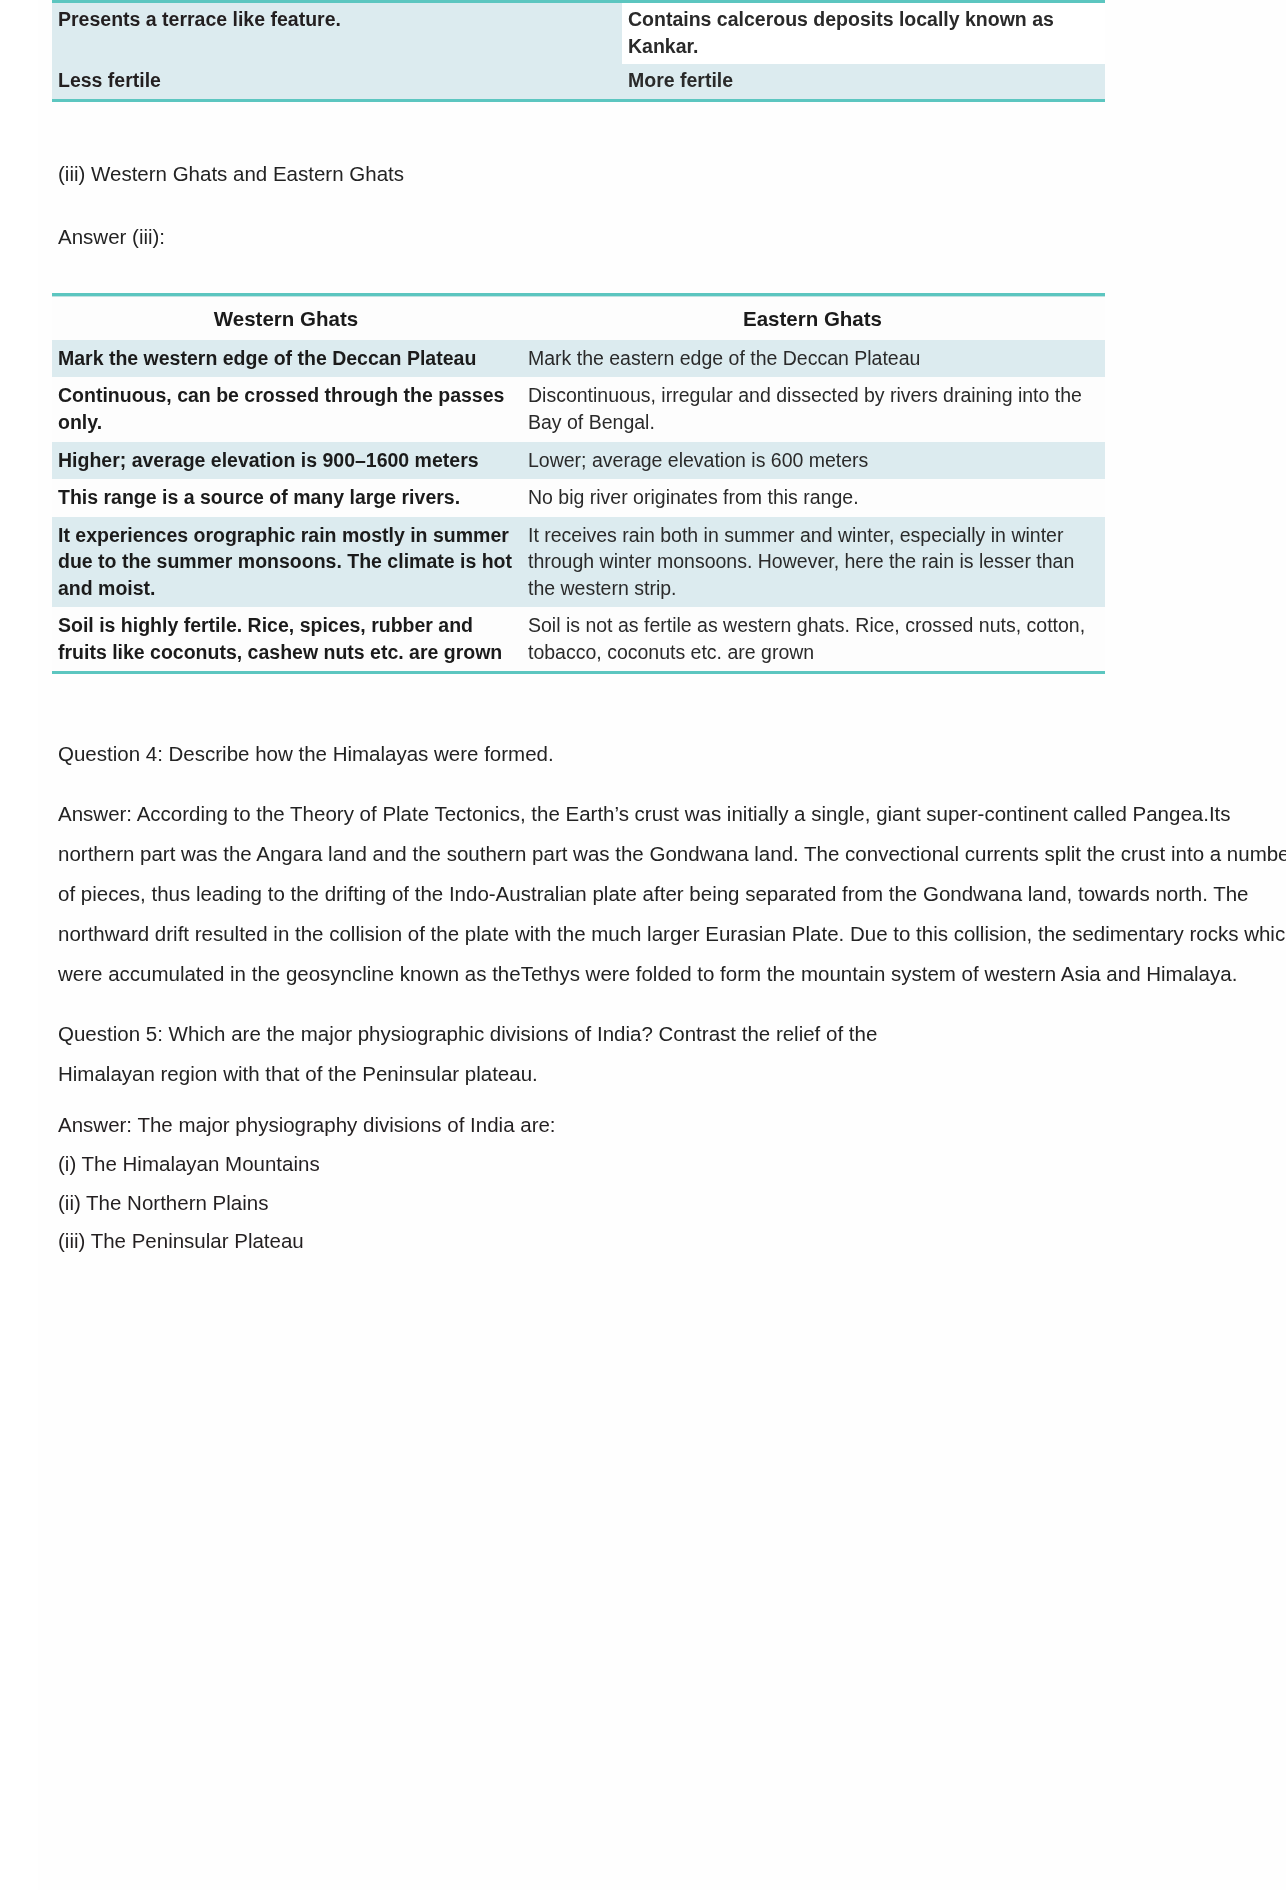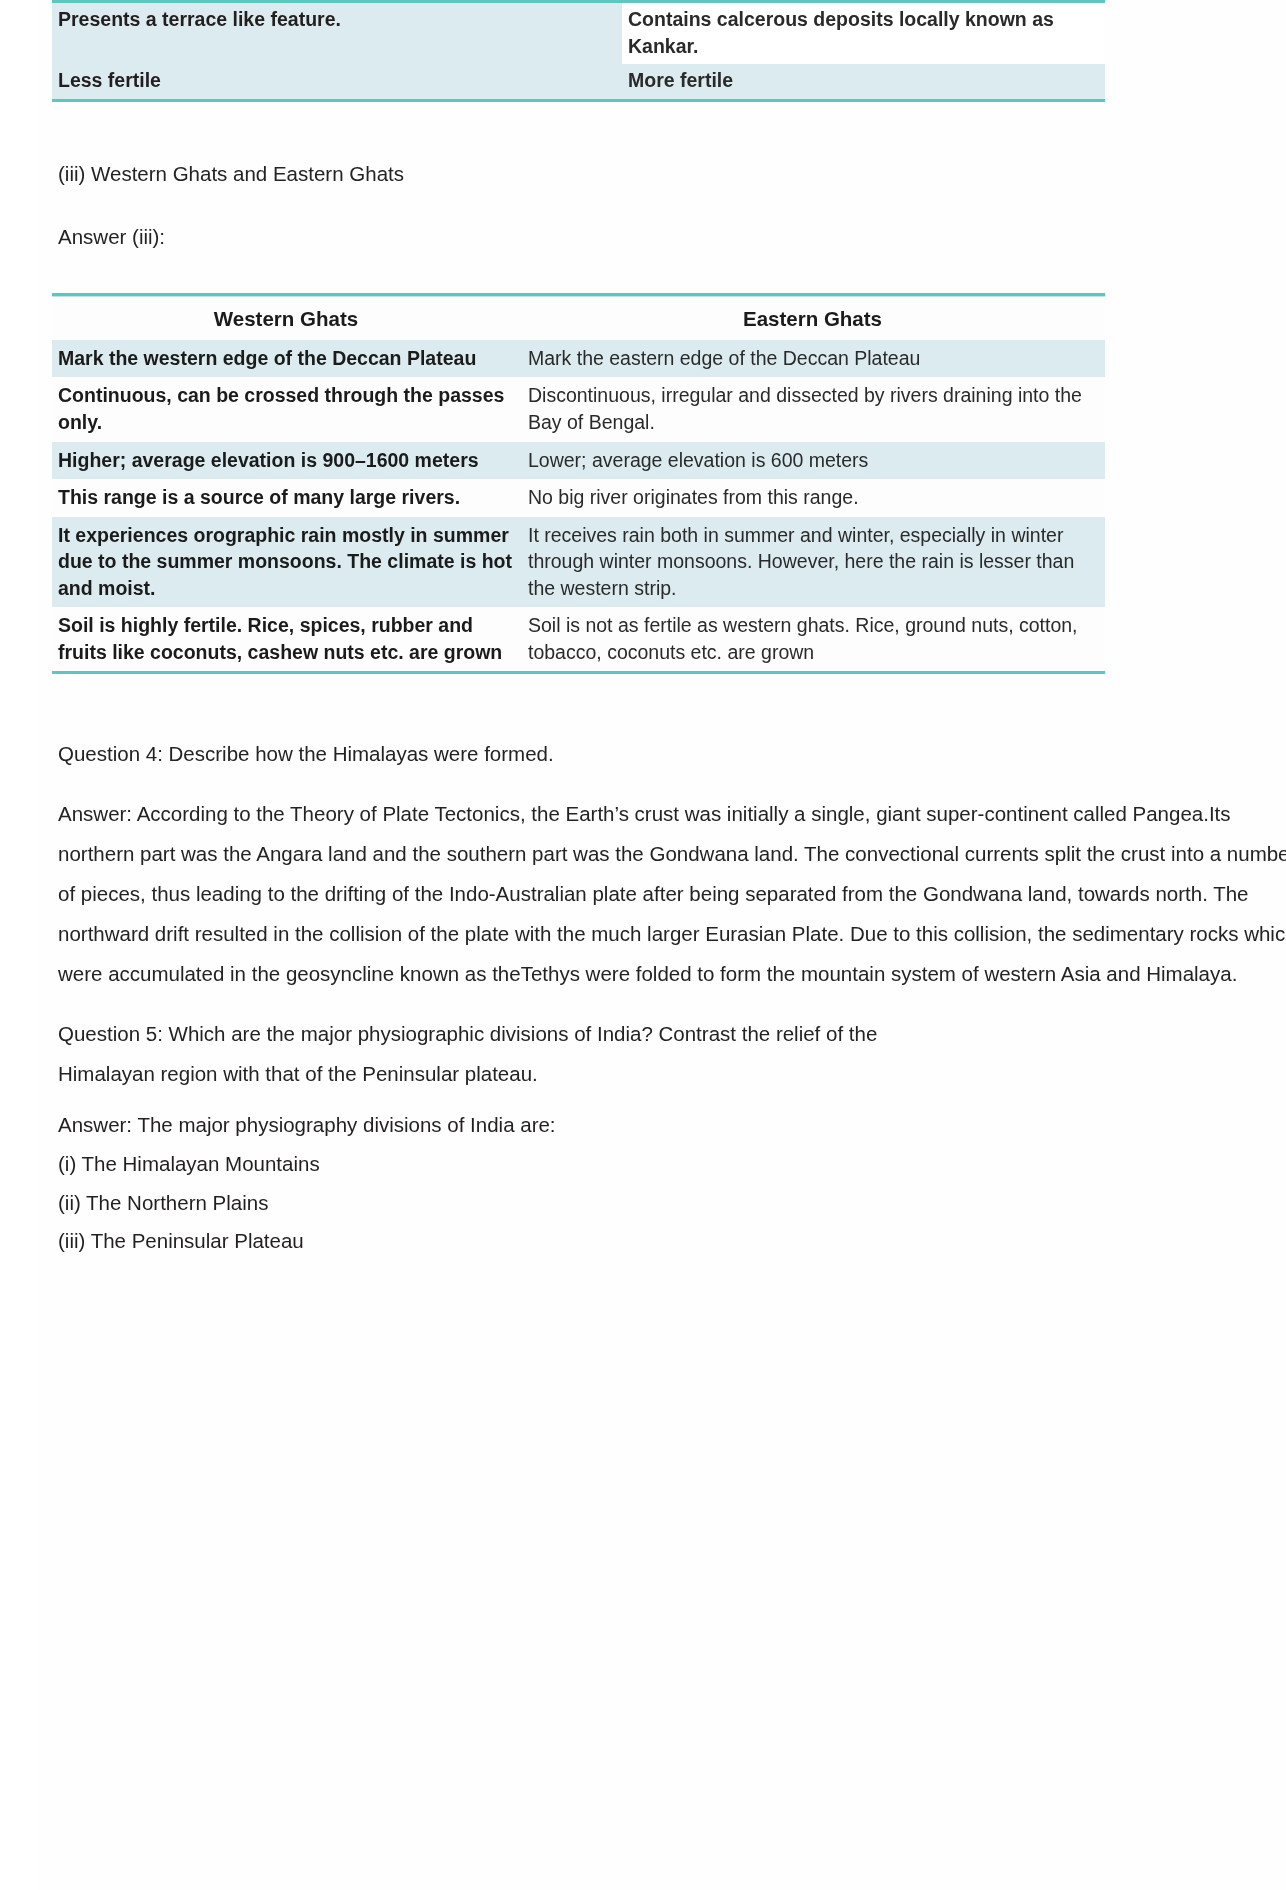--- a/index.html
+++ b/index.html
@@ -193,21 +193,21 @@
         <tr class="plain">
           <td class="left">This range is a source of many large rivers.</td>
           <td class="right">No big river originates from this range.</td>
         </tr>
         <tr class="shade">
           <td class="left">It experiences orographic rain mostly in summer due to the summer monsoons. The climate is hot and moist.</td>
           <td class="right">It receives rain both in summer and winter, especially in winter through winter monsoons. However, here the rain is lesser than the western strip.</td>
         </tr>
         <tr class="plain">
           <td class="left">Soil is highly fertile. Rice, spices, rubber and fruits like coconuts, cashew nuts etc. are grown</td>
-          <td class="right">Soil is not as fertile as western ghats. Rice, ground nuts, cotton, tobacco, coconuts etc. are grown</td>
+          <td class="right">Soil is not as fertile as western ghats. Rice, crossed nuts, cotton, tobacco, coconuts etc. are grown</td>
         </tr>
       </tbody>
     </table>
     <div class="tbl-rule-bottom"></div>
   </div>
 
   <div class="spacer-64"></div>
 
   <div class="content">
 

